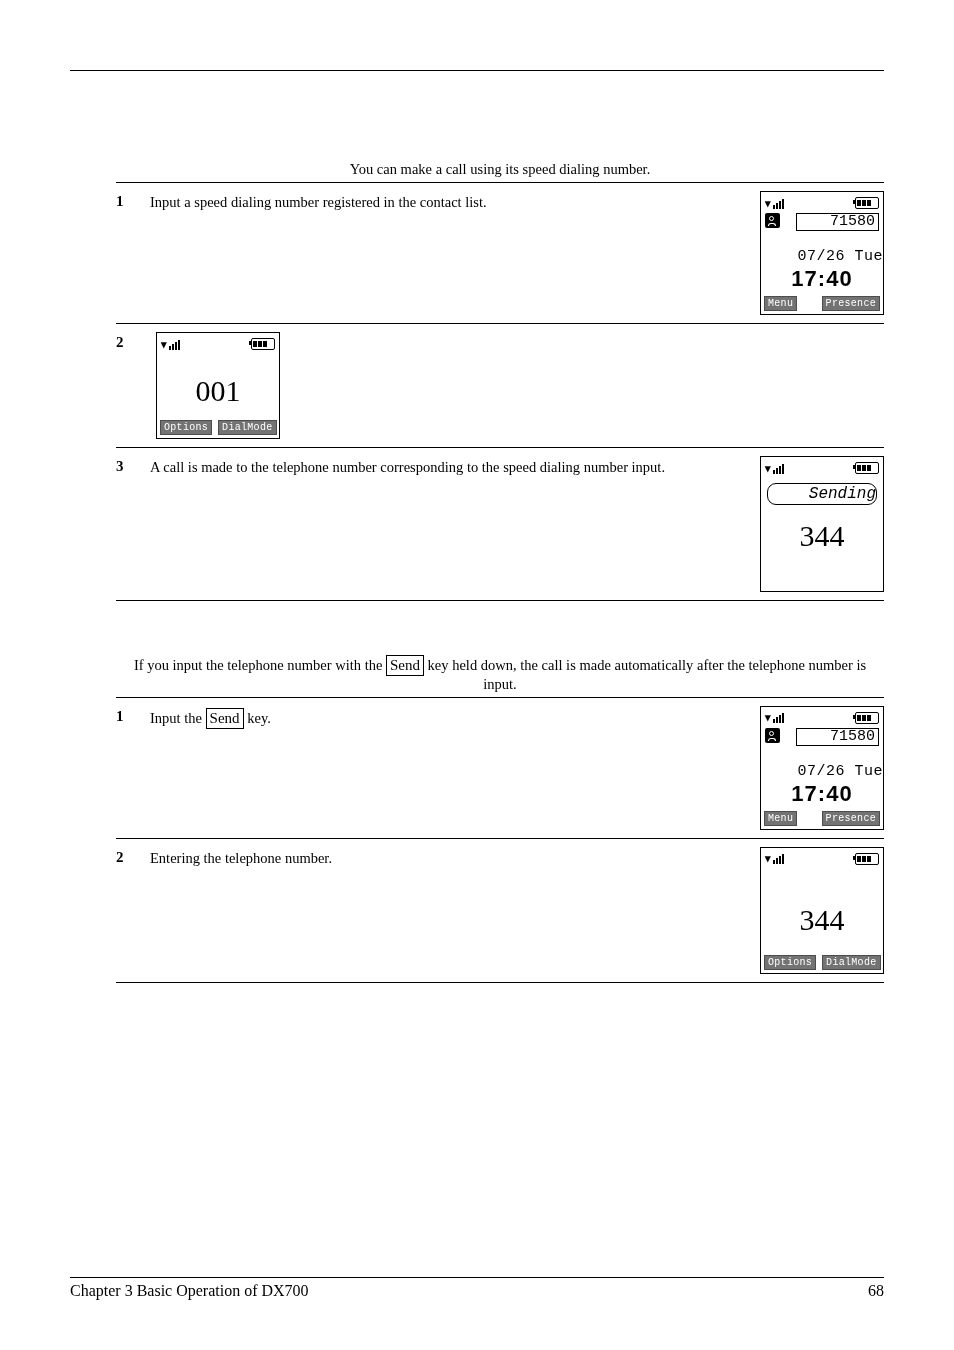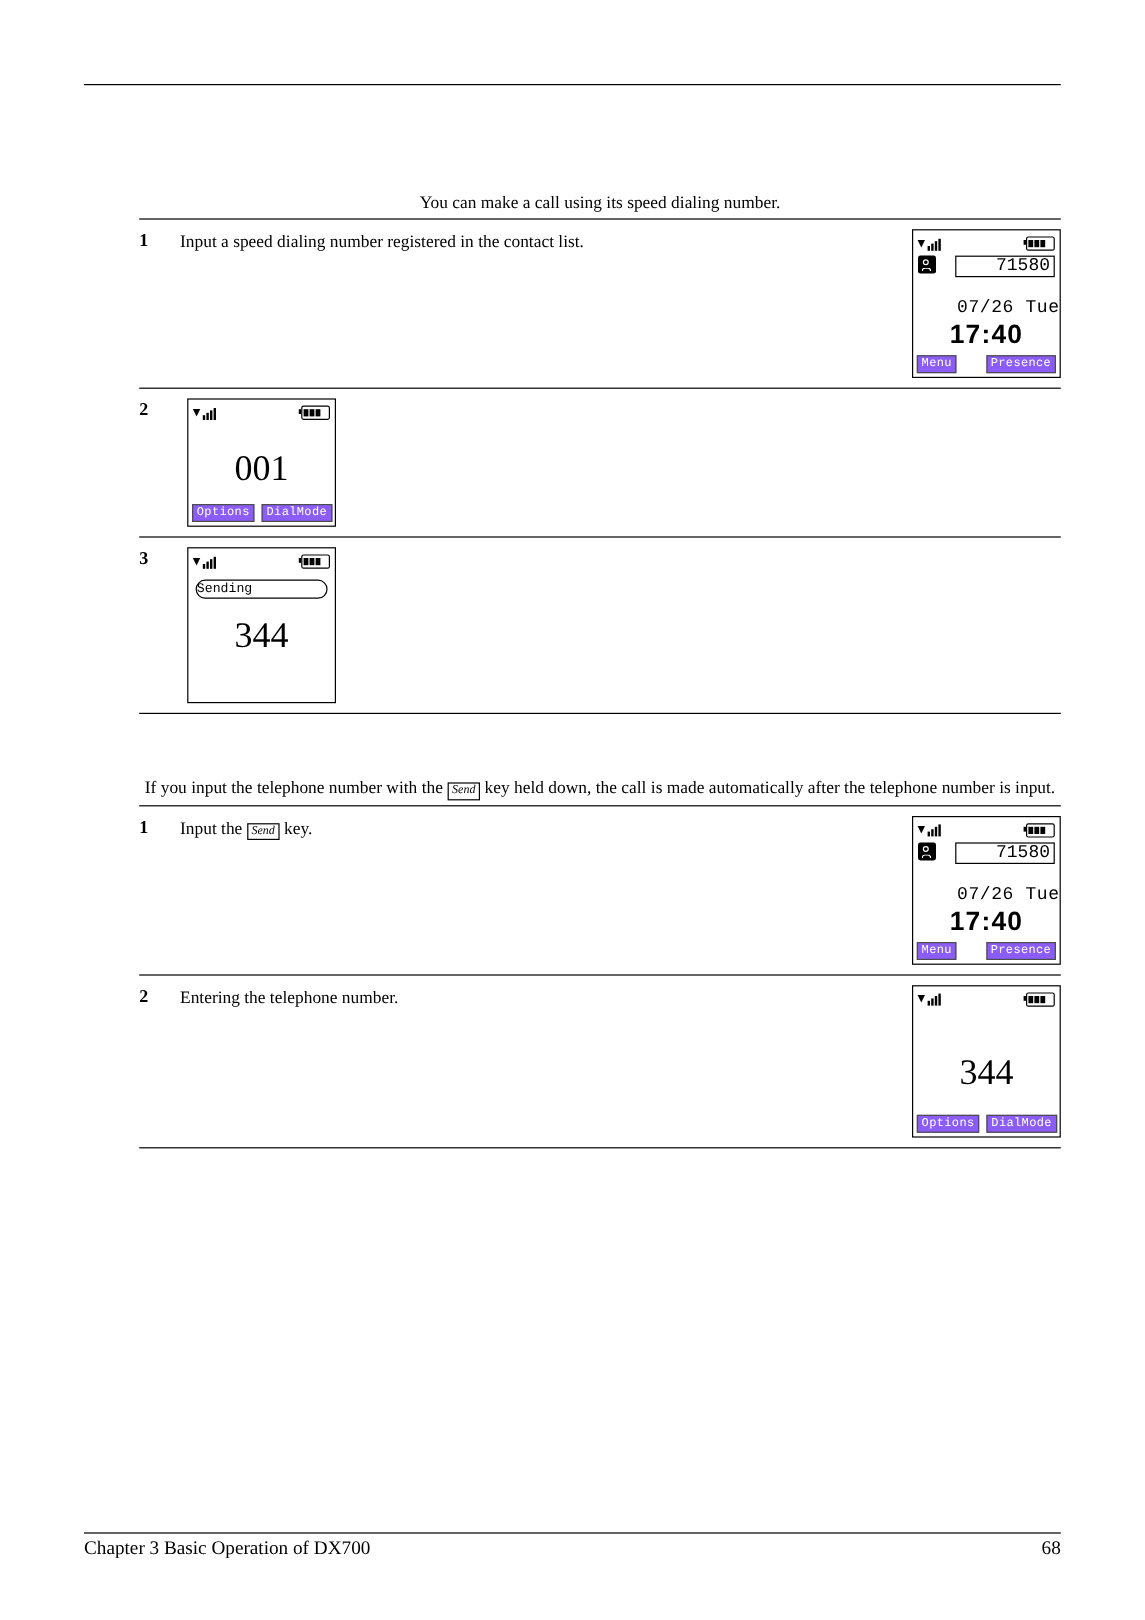--- a/index.html
+++ b/index.html
@@ -58,24 +58,23 @@
   }
   .step-text p { margin: 0 0 8px 0; }
   .screen-cell {
     flex: 0 0 130px;
     display: flex;
     justify-content: flex-end;
   }
   .key {
     border: 1px solid #000;
     padding: 0 3px;
-    font-size: 10px;
+    font-size: 15px;
     display: inline-block;
     line-height: 1.25;
-    font-style: italic;
   }
 
   
   .screen {
     width: 124px;
     border: 1.2px solid #000;
     font-family: Arial, Helvetica, sans-serif;
     box-sizing: border-box;
     background: #fff;
   }
@@ -203,35 +202,36 @@
   .softbar {
     display: flex;
     justify-content: space-between;
     padding: 0 3px 3px 3px;
     gap: 6px;
   }
   .softkey {
     font-family: "Courier New", monospace;
     font-size: 10px;
     color: #fff;
-    background: #8b5cf6;
+    background: #737373;
     border: 1px solid #4d4d4d;
     padding: 0 3px;
     line-height: 13px;
     height: 13px;
     letter-spacing: 0.3px;
   }
   .callstatus {
     margin: 5px 6px 0 6px;
     border: 1px solid #000;
     border-radius: 9px;
     font-family: "Courier New", monospace;
-    font-size: 11px;
-    text-align: left;
+    font-size: 16px;
+    text-align: right;
     padding: 1px 0;
+    font-style: italic;
   }
   .screen-pad-bottom { height: 18px; }
   .spacer-mid { height: 30px; }
 
   .section2 { margin-top: 54px; }
 
   
   .footer-rule {
     position: absolute;
     left: 70px; right: 70px;
@@ -314,20 +314,23 @@
             <div class="softbar">
               <div class="softkey">Options</div>
               <div class="softkey">DialMode</div>
             </div>
           </div>
         </div>
       </div>
 
       <div class="step-row">
         <div class="step-num">3</div>
+        <div class="step-text">
+          <p>A call is made to the telephone number corresponding to the speed dialing number input.</p>
+        </div>
         <div class="screen-cell">
           <div class="screen">
             <div class="statusbar">
               <div class="sig">
                 <span class="ant">▾</span>
                 <span class="bar b1"></span>
                   <span class="bar b2"></span>
                   <span class="bar b3"></span>
                   <span class="bar b4"></span>
               </div>

